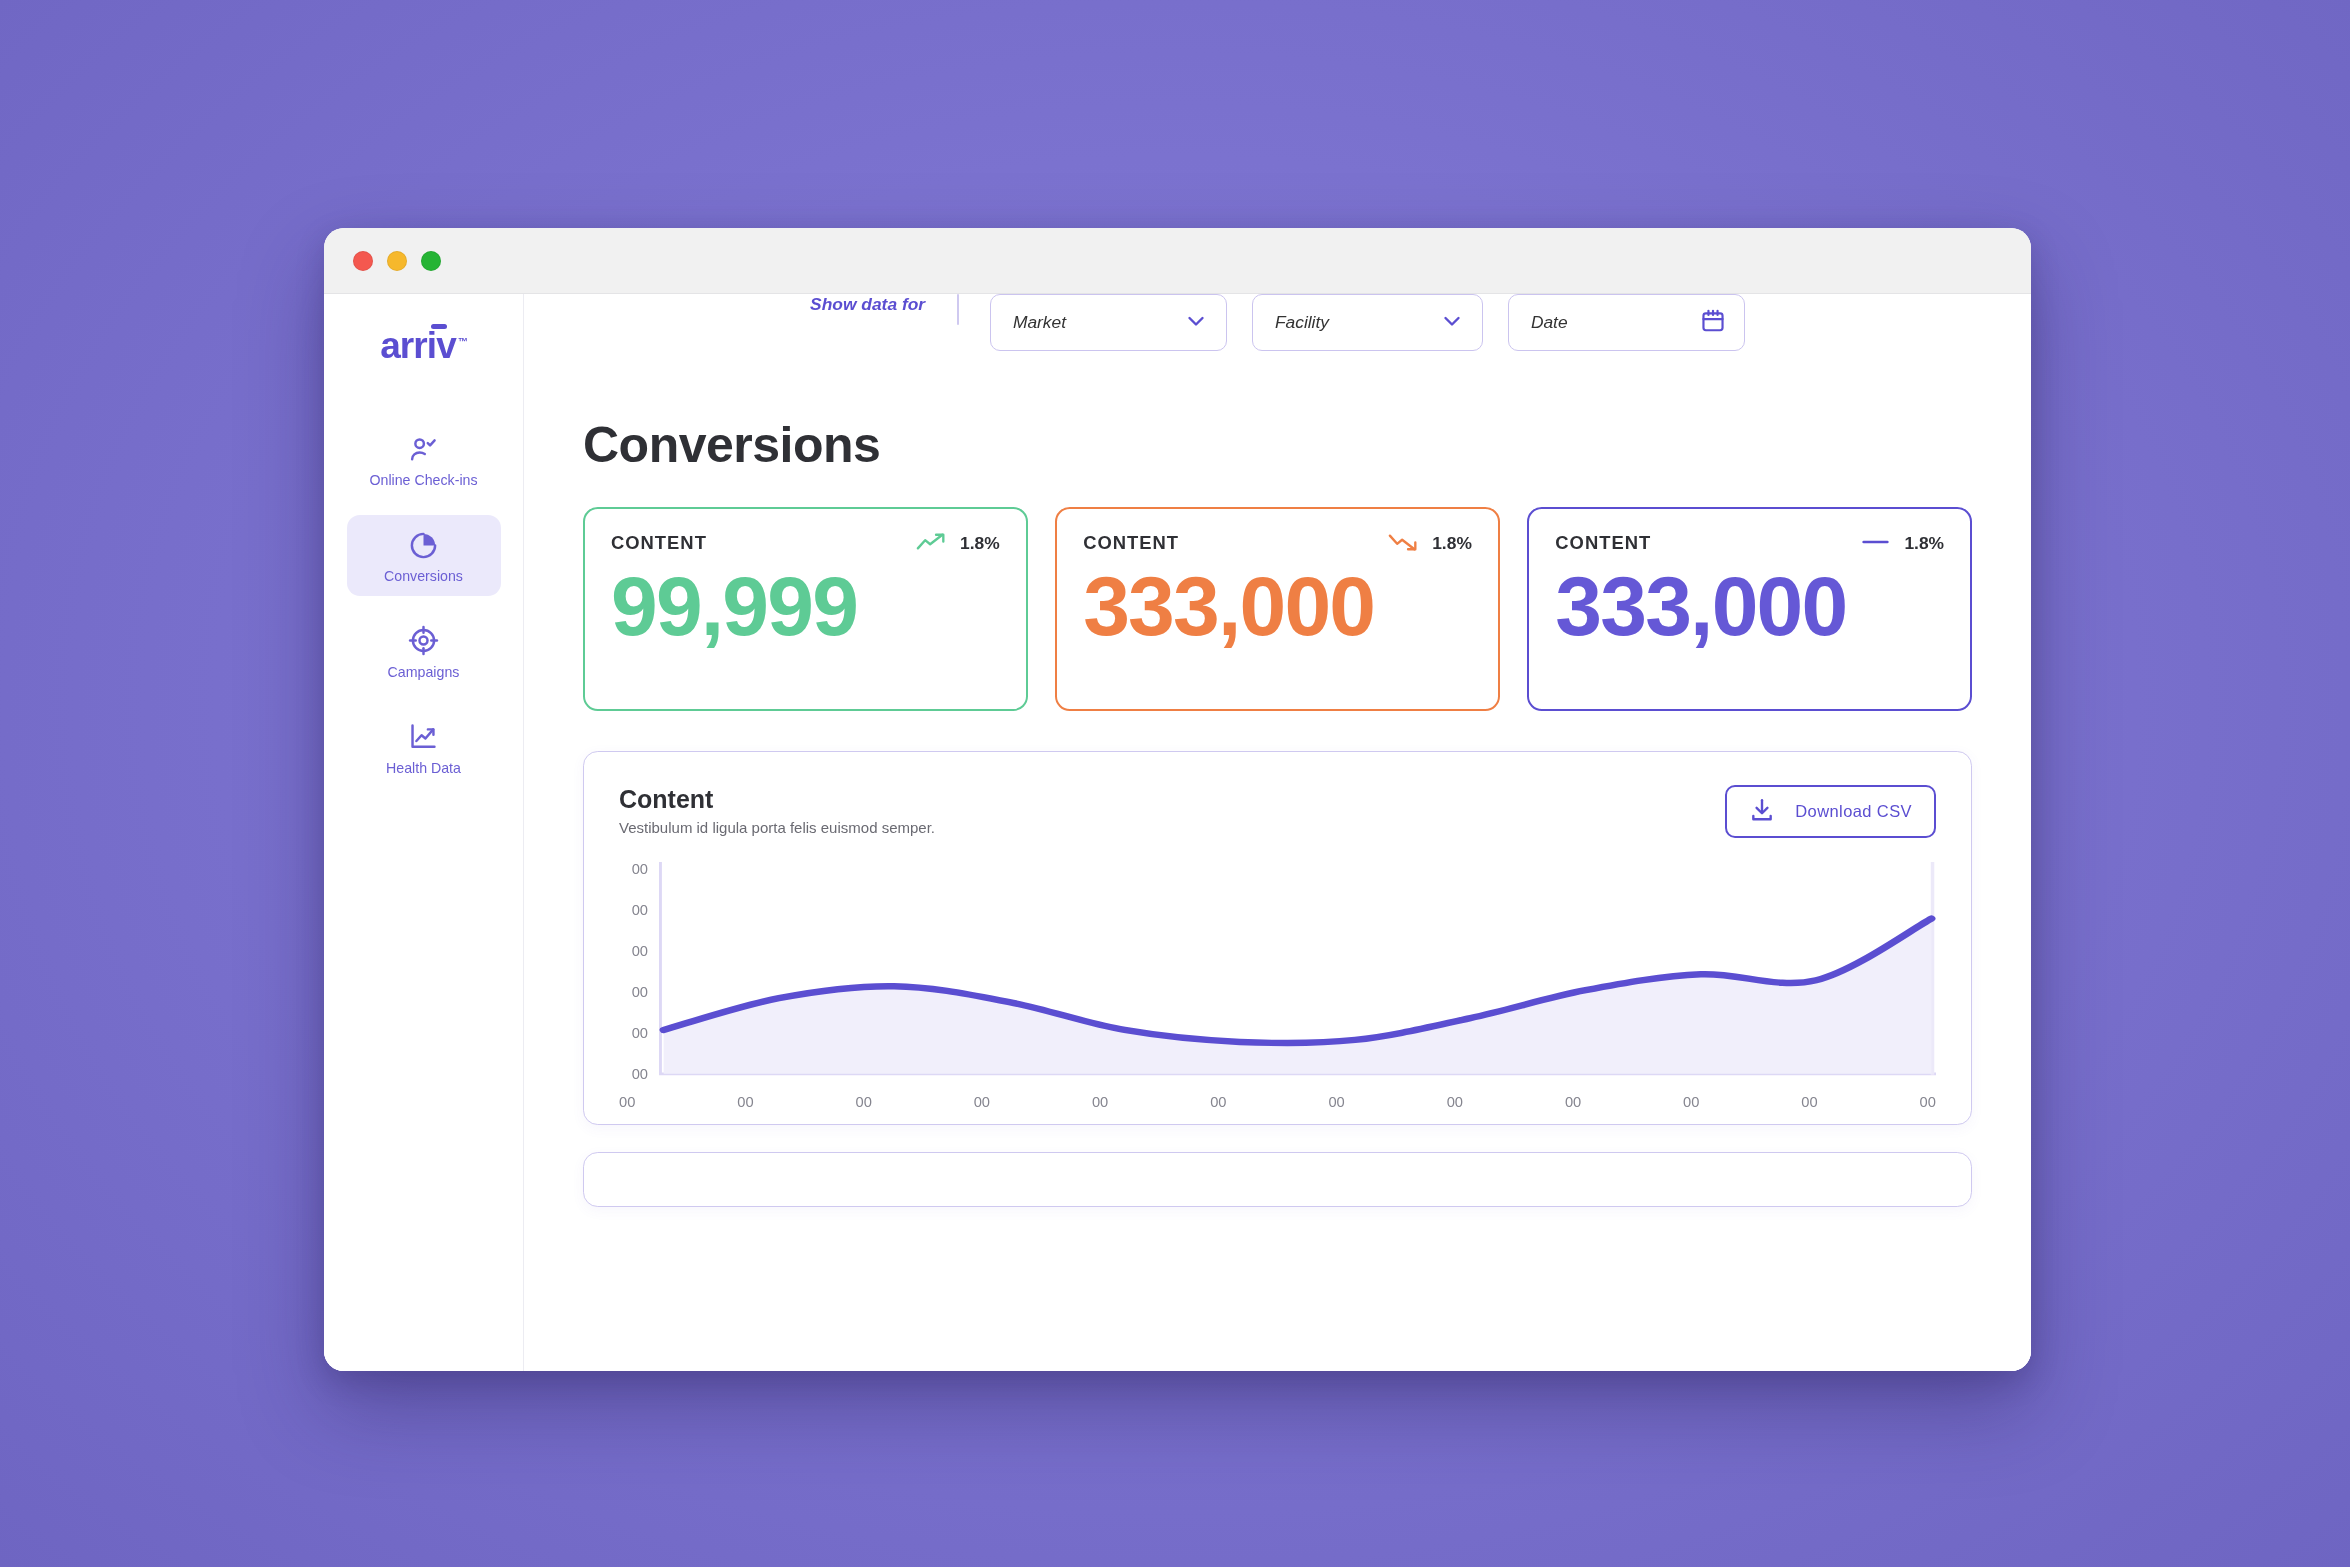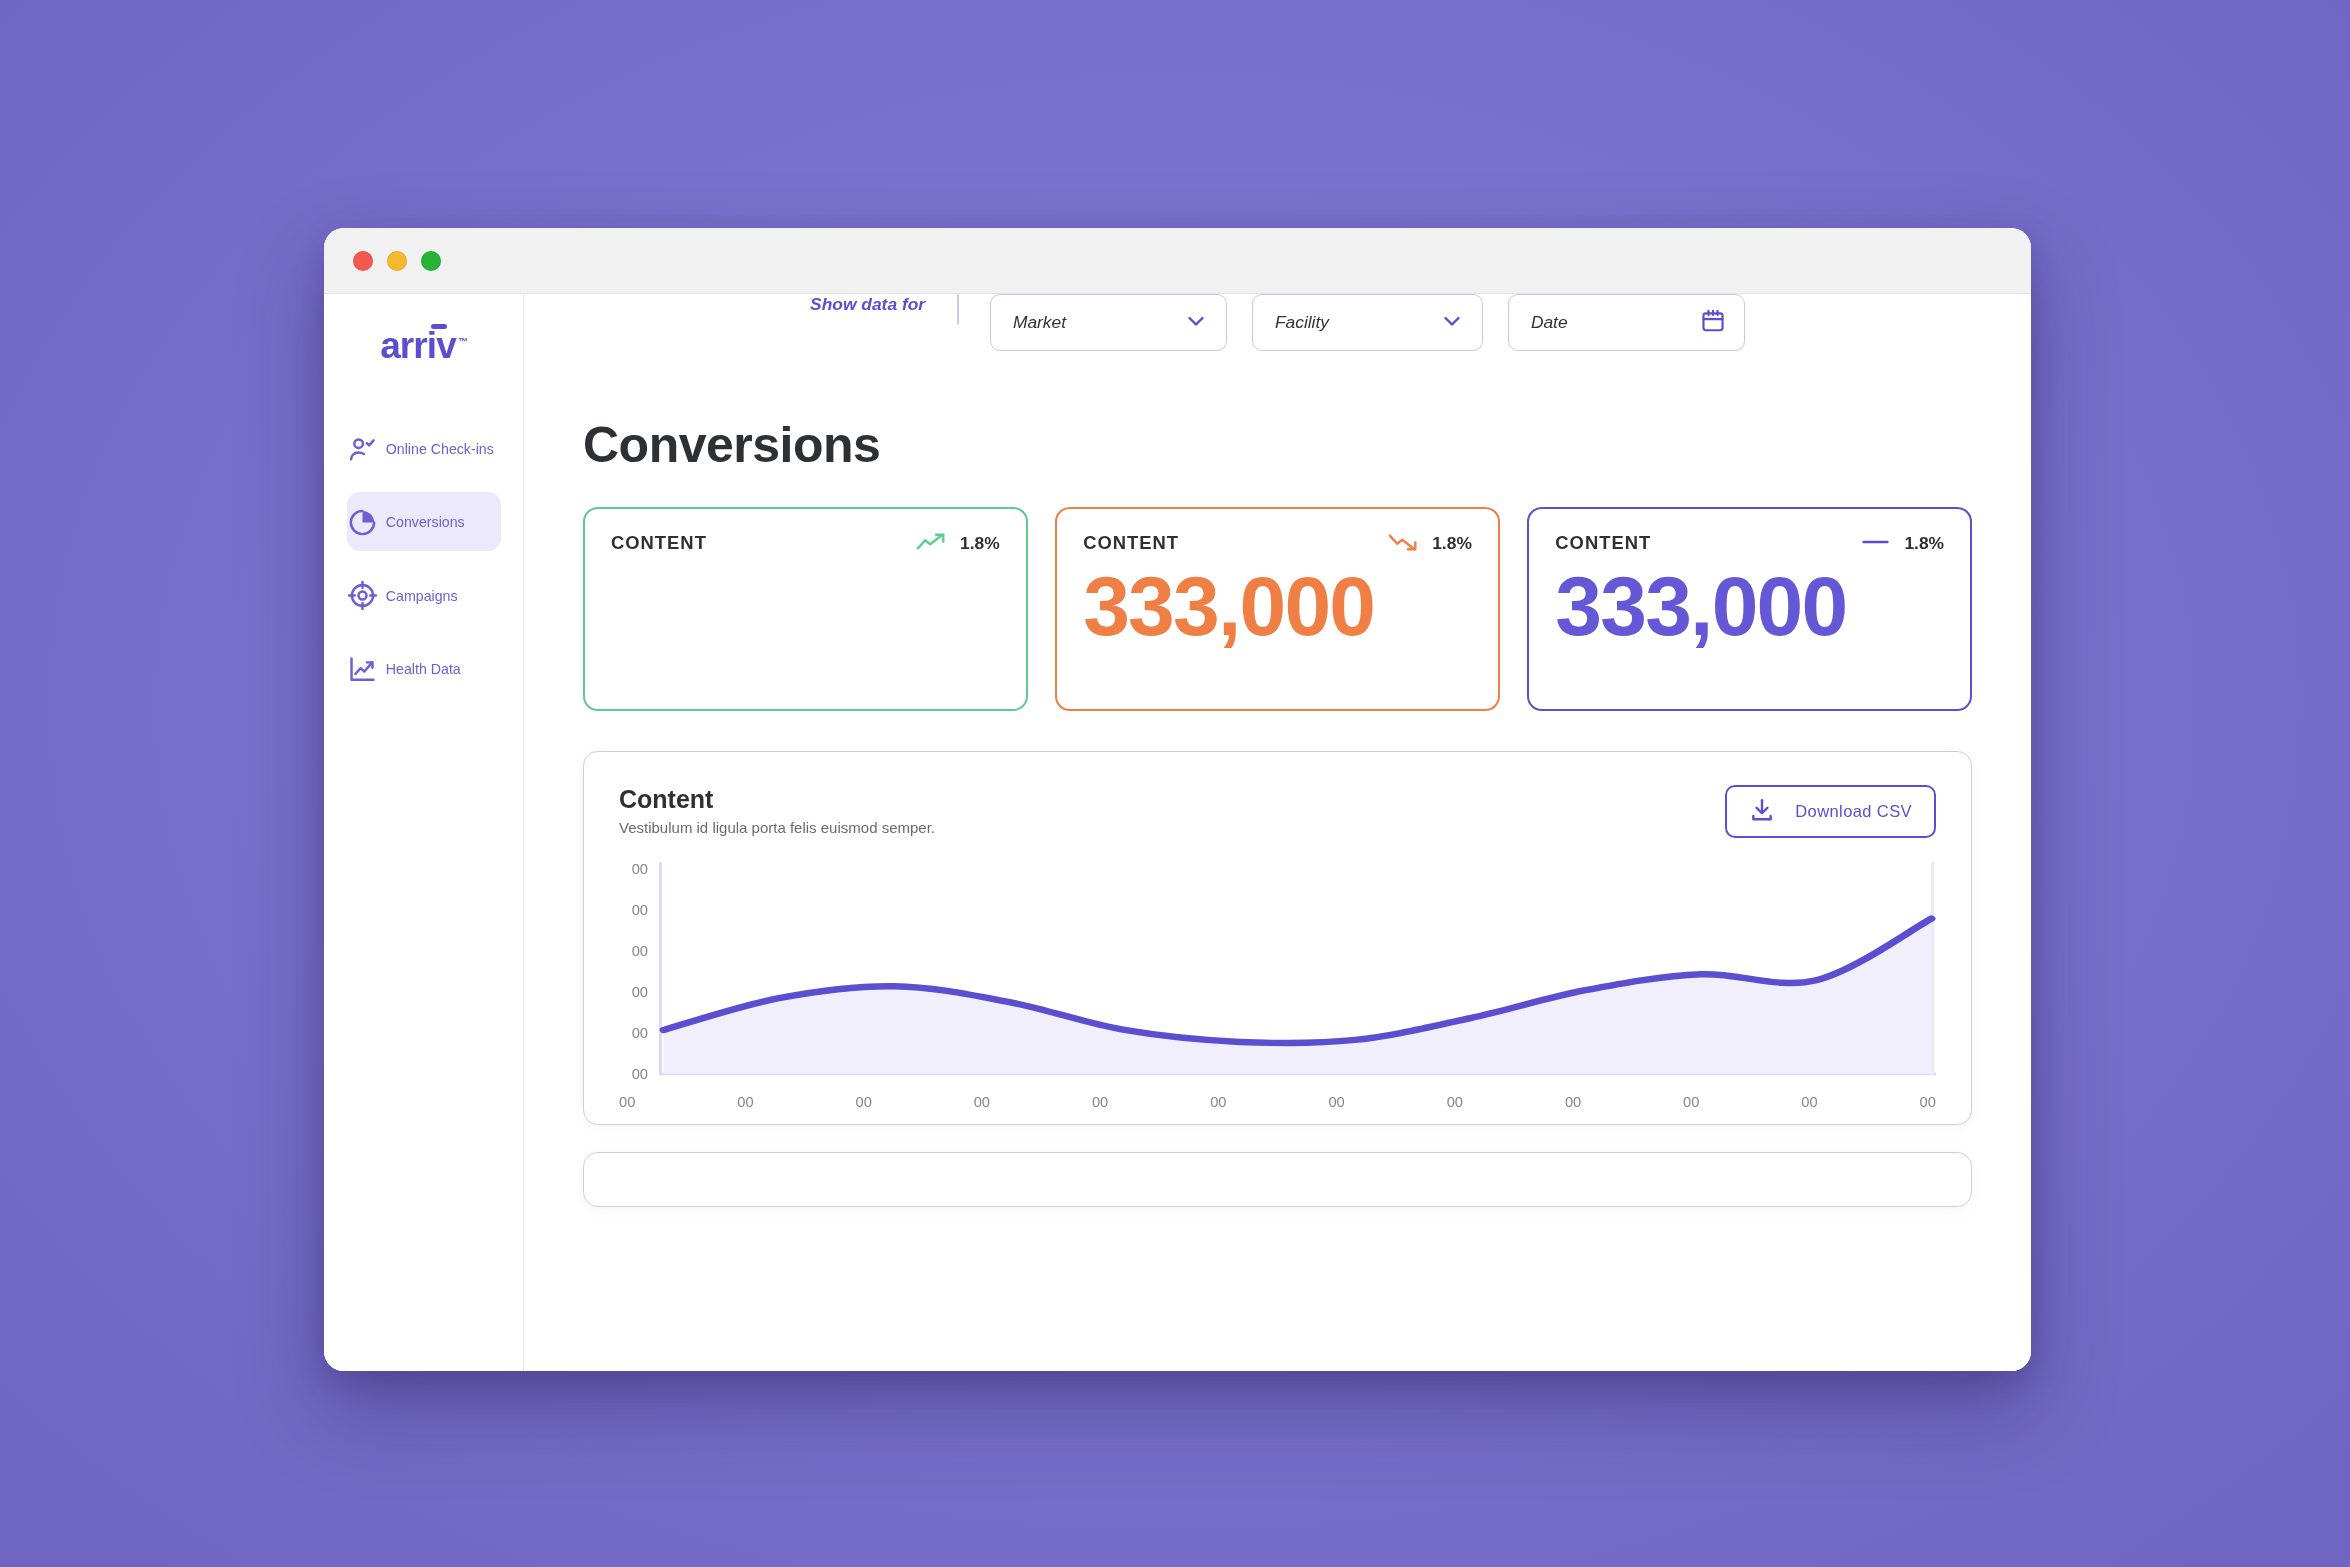--- a/index.html
+++ b/index.html
@@ -97,21 +97,21 @@
     height: 4.6px;
     border-radius: 2.8px;
     background: #5b4ed1;
   }
 
   .nav-item {
     width: 154px;
     padding: 14.7px 0 13px;
     border-radius: 13px;
     display: flex;
-    flex-direction: row;
+    flex-direction: column;
     align-items: center;
     gap: 8.3px;
     margin-bottom: 14.7px;
     cursor: pointer;
   }
   .nav-item.active { background: #ebe9fb; }
   .nav-item svg { display: block; }
   .nav-label {
     font-size: 14.2px;
     color: #6b5fd4;
@@ -445,20 +445,21 @@
               <span class="stat-trend">
                 <span>
                   <svg width="31" height="20" viewBox="0 0 34 22" fill="none" stroke="#5ecb95" stroke-width="2.6" stroke-linecap="round" stroke-linejoin="round">
                     <polyline points="2,18 10,9 15.5,13.5 29,3"></polyline>
                     <polyline points="22,3 30,3 30,10.5"></polyline>
                   </svg>
                 </span>
                 <span class="stat-delta">1.8%</span>
               </span>
             </div>
+            <div class="stat-value">99,999</div>
           </div>
 
           <div class="stat-card orange">
             <div class="stat-head">
               <span class="stat-title">CONTENT</span>
               <span class="stat-trend">
                 <span>
                   <svg width="31" height="20" viewBox="0 0 34 22" fill="none" stroke="#ef7f44" stroke-width="2.6" stroke-linecap="round" stroke-linejoin="round">
                     <polyline points="2,4 10,13 15.5,8.5 29,19"></polyline>
                     <polyline points="22,19 30,19 30,11.5"></polyline>

